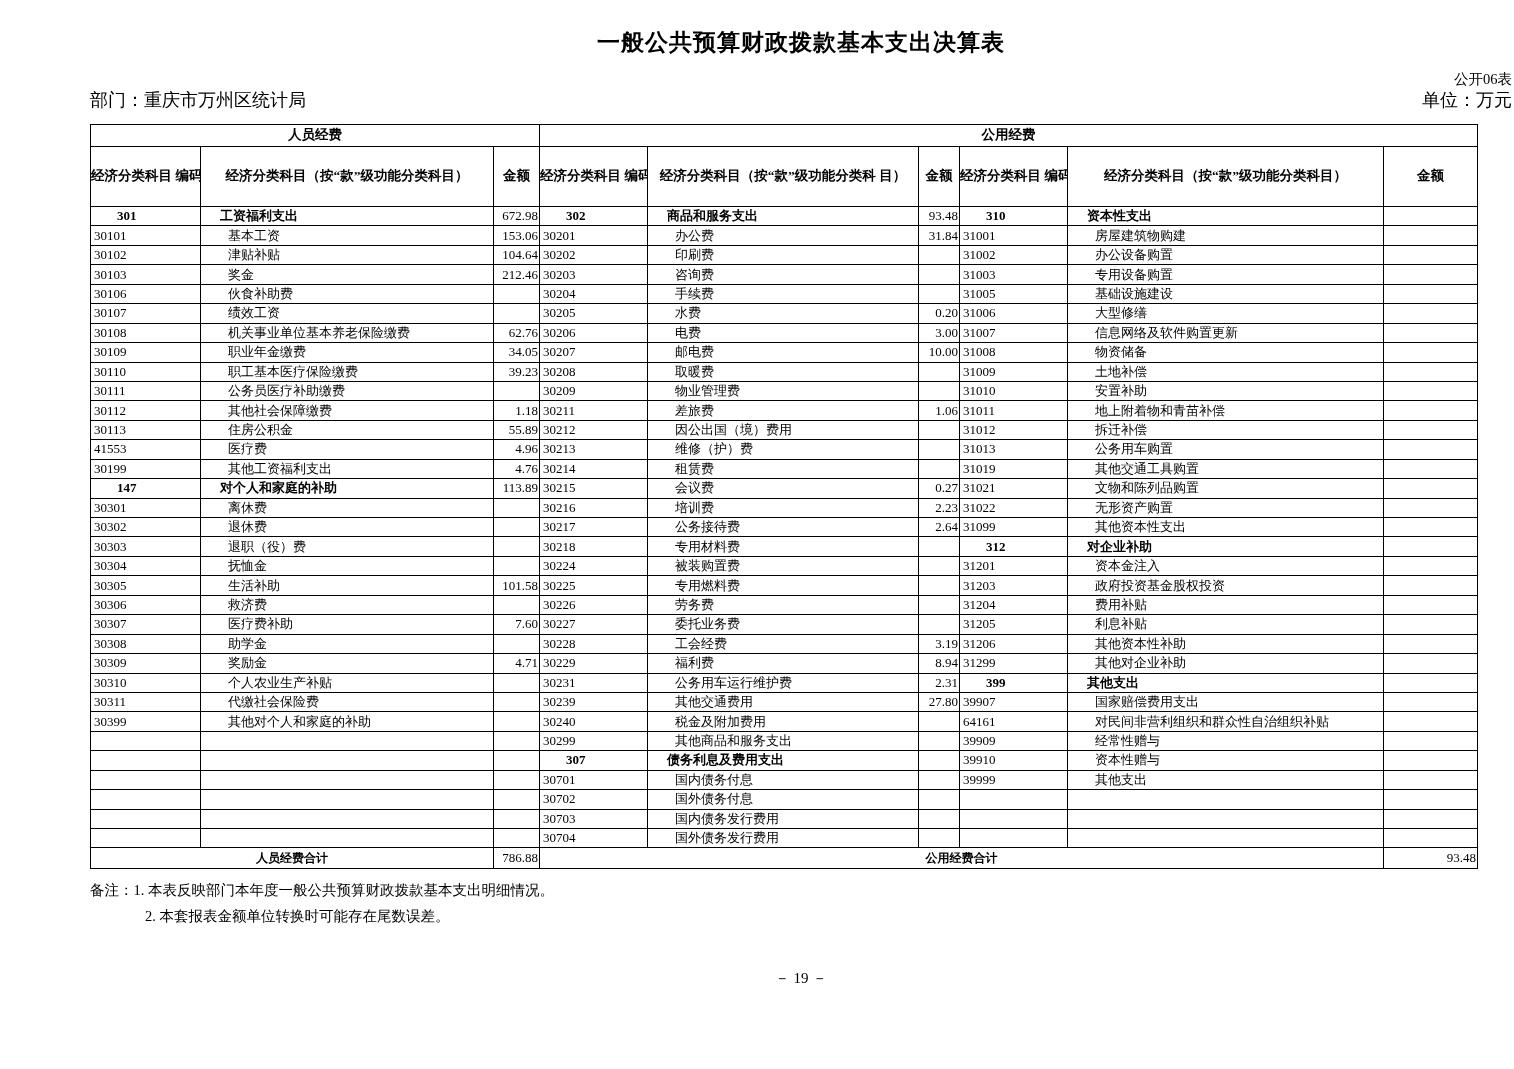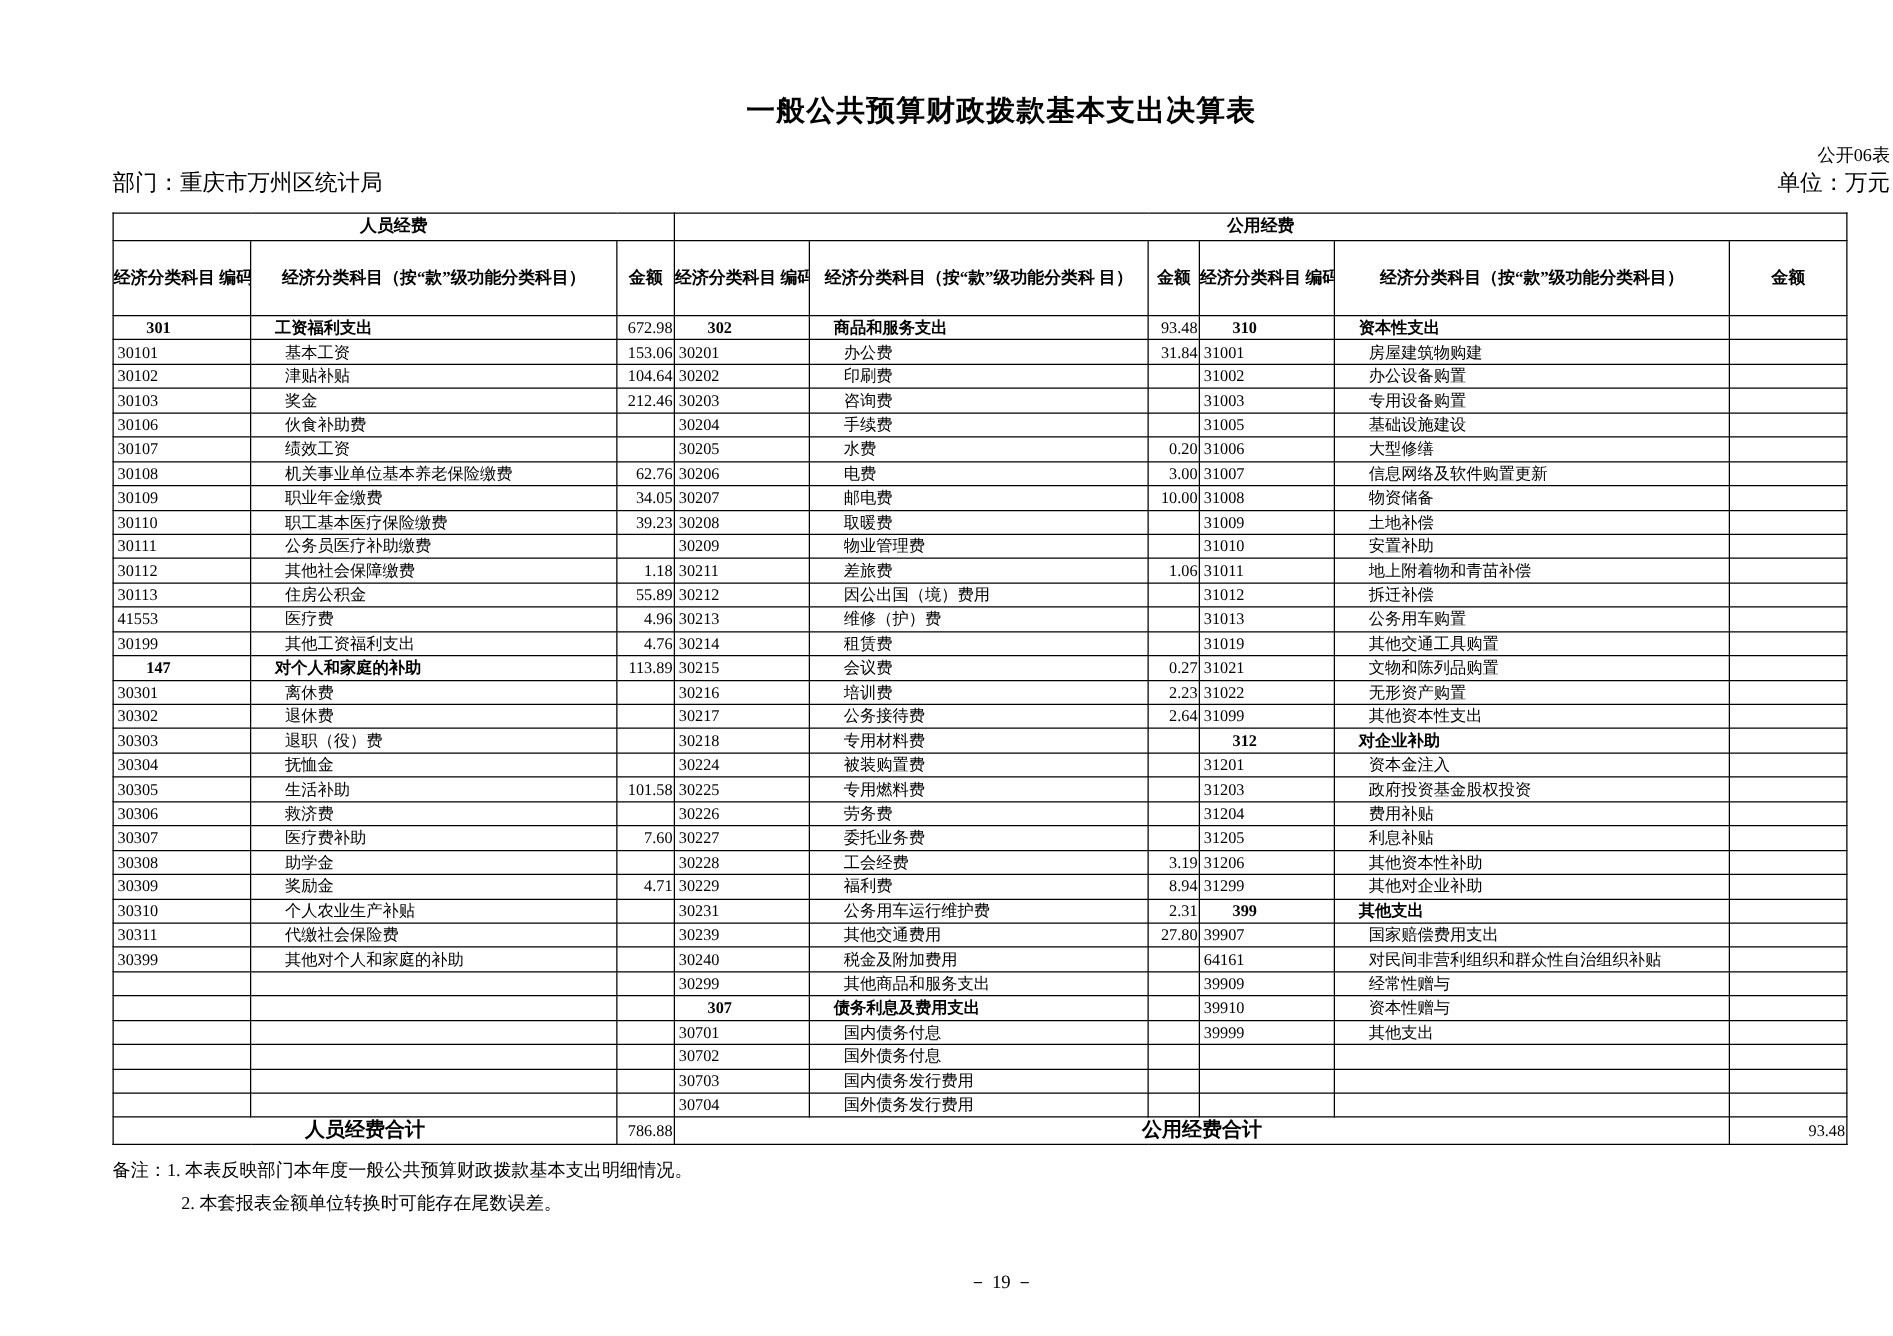--- a/index.html
+++ b/index.html
@@ -5,21 +5,21 @@
   * { margin:0; padding:0; box-sizing:border-box; }
   html,body { background:#fff; }
   body {
     width:1514px; height:1069px;
     font-family:"Liberation Serif","DejaVu Serif",serif;
     color:#000; overflow:hidden;
   }
   .page { width:1514px; height:1069px; position:relative; }
   .content { margin-left:90px; width:1422px; }
   .title {
-    margin-top:74px; text-align:center;
+    margin-top:28px; text-align:center;
     font-size:23px; font-weight:bold; letter-spacing:1px; height:30px; line-height:30px;
   }
   .table-no { margin-top:12px; text-align:right; font-size:14.5px; height:18px; line-height:18px; }
   .meta-row {
     margin-top:2px; display:flex; justify-content:space-between;
     font-size:18px; height:20px; line-height:20px;
   }
   table.budget {
     margin-top:14px; border-collapse:collapse; table-layout:fixed;
     width:1387px; font-size:13px;
@@ -32,21 +32,21 @@
   tbody tr         { height:19.45px; }
   tfoot tr         { height:21px; }
   thead th { font-weight:bold; text-align:center; font-size:13.5px; line-height:1.25; }
   th.wrap  { white-space:pre-line; }
   td.code  { text-align:left; padding-left:3px; }
   td.name  { text-align:left; }
   td.name.child  { padding-left:27px; }
   td.name.parent { padding-left:19px; font-weight:bold; }
   td.code.bold   { font-weight:bold;padding-left:26px; }
   td.amt   { text-align:right; padding-right:1px; }
-  td.total-label { font-weight:bold; text-align:center; font-size:16px; }
+  td.total-label { font-weight:bold; text-align:center; font-size:12px; }
   .notes { margin-top:8px; font-size:14.5px; line-height:26px; }
   .note2 { margin-left:55px; }
   .footer { margin-top:40px; text-align:center; font-size:15px; }
 </style>
 </head>
 <body>
 
 <div class="page">
   <div class="content">
 

